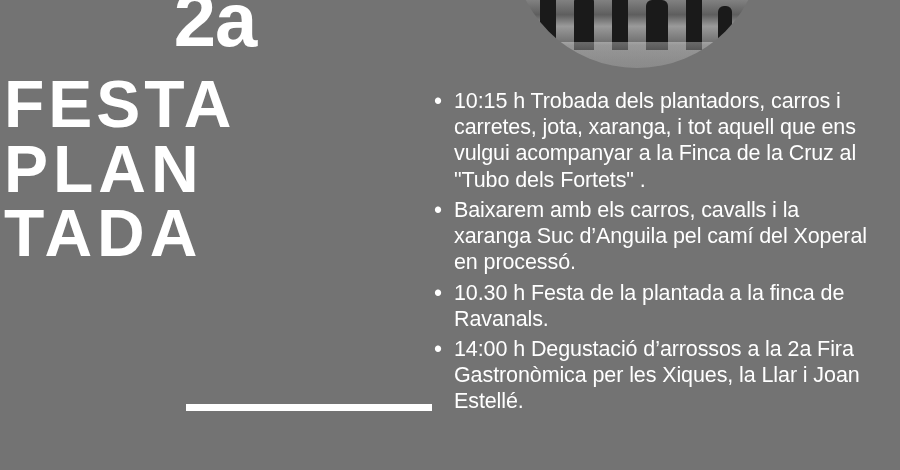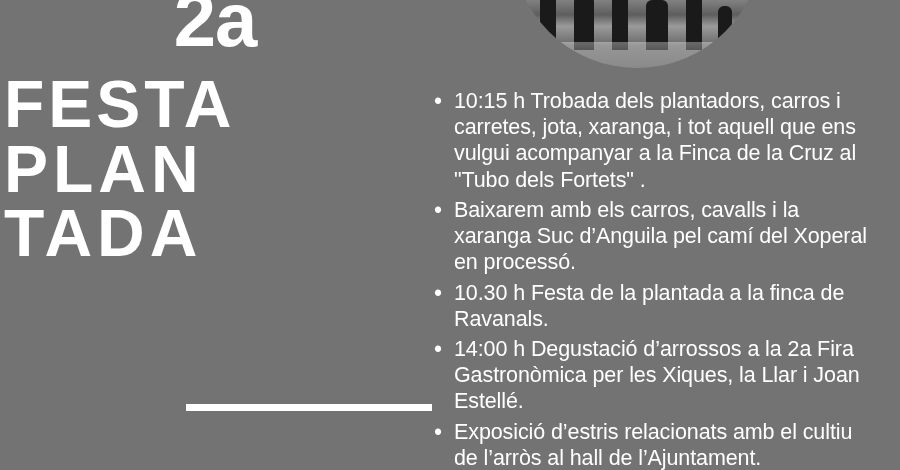--- a/index.html
+++ b/index.html
@@ -207,16 +207,15 @@
     <div class="fig f5"></div>
     <div class="fig f6"></div>
     <div class="water"></div>
   </div>
 
   <ul class="program">
     <li>10:15 h  Trobada dels plantadors, carros i carretes, jota, xaranga, i tot aquell que ens vulgui acompanyar a la Finca de la Cruz al "Tubo dels Fortets" .</li>
     <li>Baixarem amb els carros, cavalls i la xaranga Suc d’Anguila pel camí del Xoperal en processó.</li>
     <li>10.30 h Festa de la plantada a la finca de Ravanals.</li>
     <li>14:00 h Degustació d’arrossos a la 2a Fira Gastronòmica per les Xiques, la Llar i Joan Estellé.</li>
-    <li>Exposició d’estris relacionats amb el cultiu de l’arròs al hall de l’Ajuntament.</li>
   </ul>
 
 </div>
 
 </body></html>

